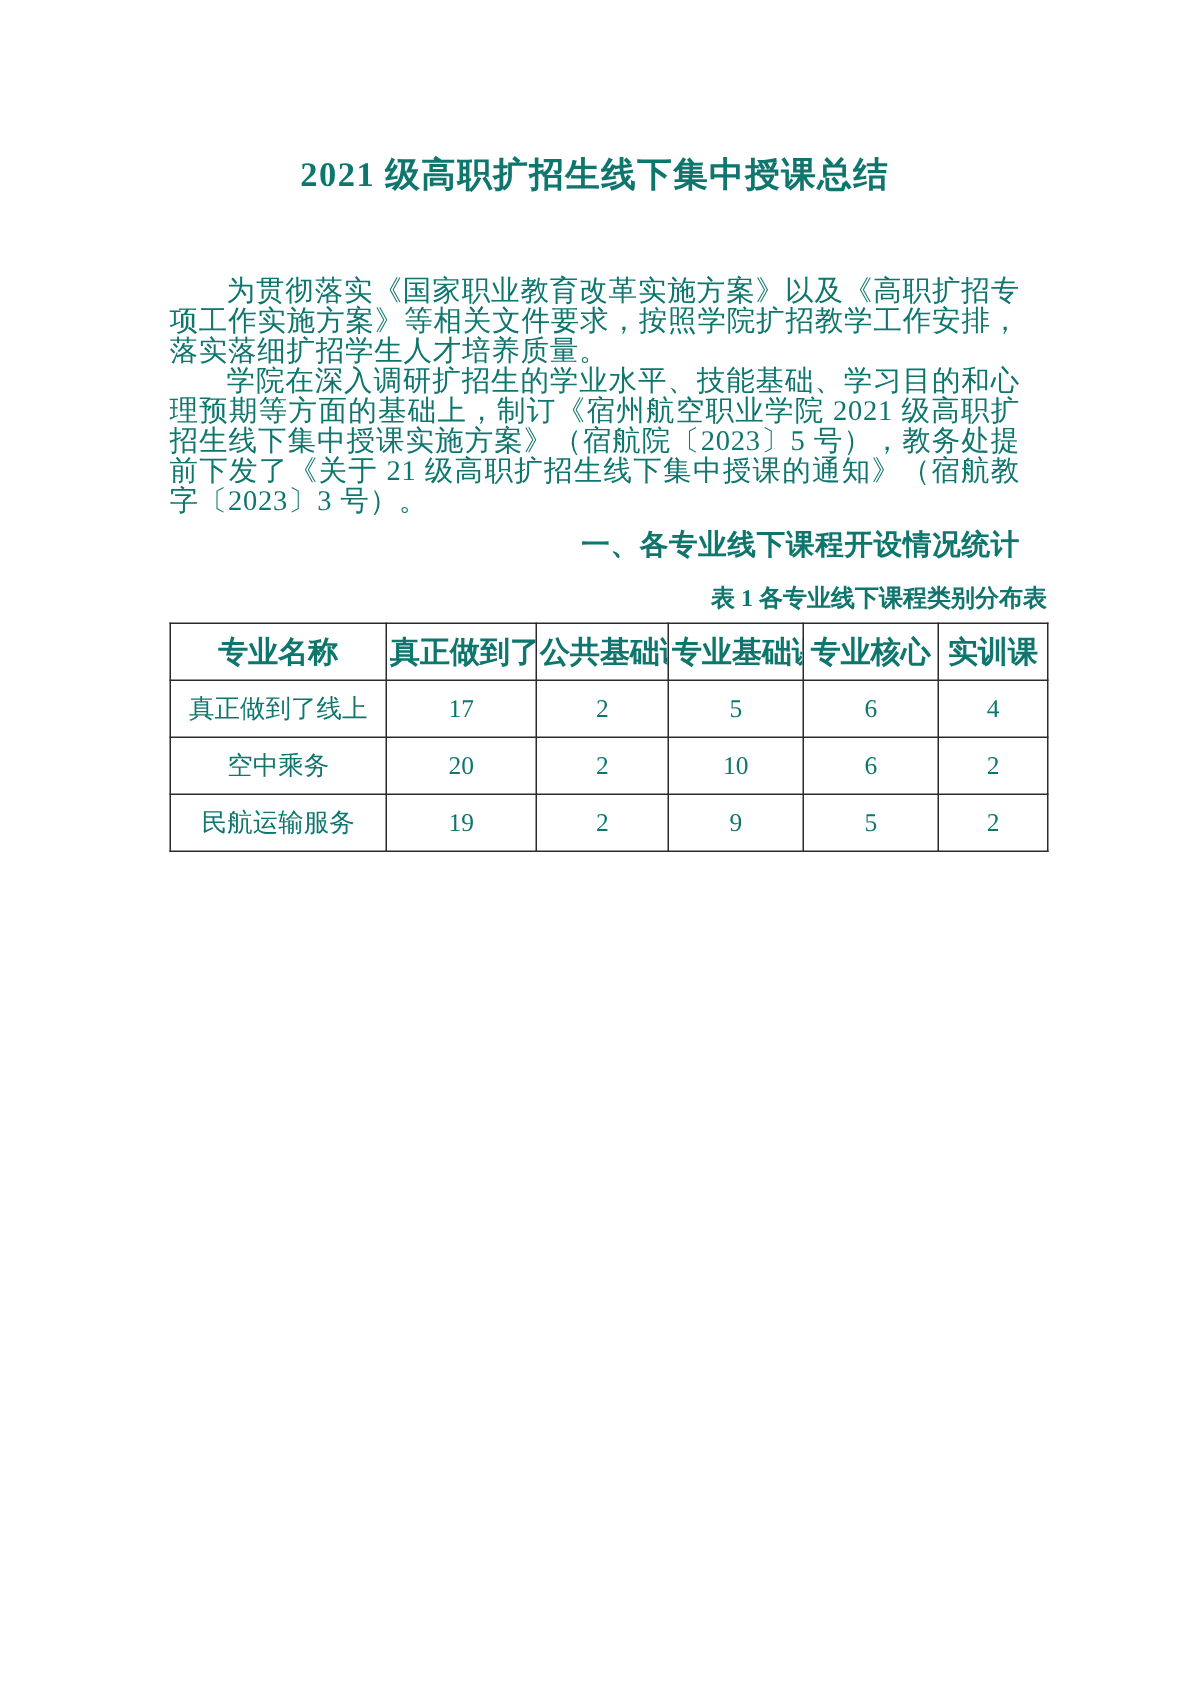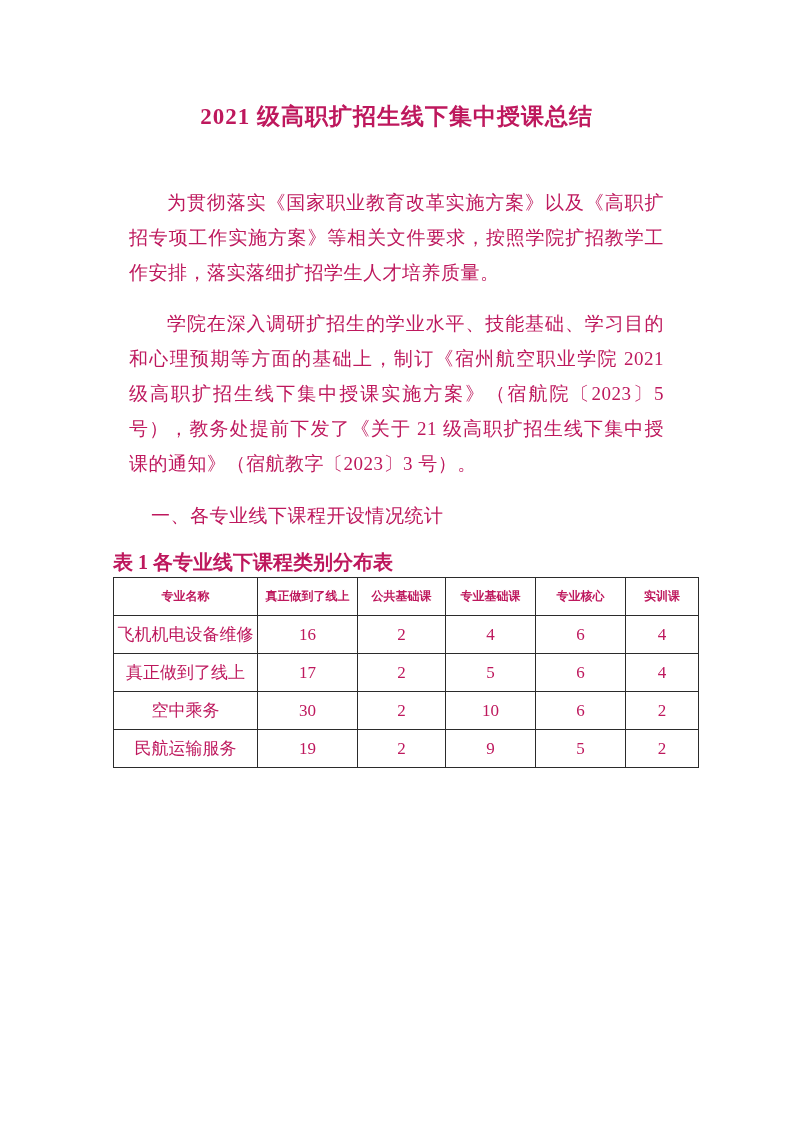--- a/index.html
+++ b/index.html
@@ -5,77 +5,78 @@
   html, body {
     margin: 0;
     padding: 0;
     background: #ffffff;
   }
   .page {
     position: relative;
     width: 793px;
     height: 911px;
     background: #ffffff;
-    color: #be185d;
+    color: #0f766e;
     font-family: "Liberation Serif", "DejaVu Serif", serif;
     overflow: hidden;
     box-sizing: border-box;
     padding: 95px 113px 4px 113px;
   }
   .doc-title {
     font-size: 23px;
     font-weight: 700;
     text-align: center;
     line-height: 44px;
     margin: 0 0 46px 0;
     letter-spacing: 1px;
   }
   .body-para {
     font-size: 19px;
-    line-height: 35px;
+    line-height: 20px;
     text-align: justify;
     text-indent: 2em;
-    margin: 16px;
+    margin: 0;
     letter-spacing: 0.5px;
   }
   .section-heading {
     font-family: "Liberation Sans", "DejaVu Sans", sans-serif;
     font-size: 19px;
-    font-weight: 400;
+    font-weight: 700;
     line-height: 38px;
     text-indent: 2em;
     margin: 0;
     letter-spacing: 0.5px;
+    text-align: right;
   }
   .table-caption {
-    font-size: 20px;
+    font-size: 16px;
     font-weight: 700;
-    text-align: left;
+    text-align: right;
     line-height: 22px;
-    margin: 16px 0 4px 0;
+    margin: 6px 0 4px 0;
     width: 585px;
   }
   table.course-table {
     border-collapse: collapse;
     table-layout: fixed;
     width: 585px;
     font-size: 17px;
   }
   table.course-table th,
   table.course-table td {
     border: 1px solid #2b2b2b;
     text-align: center;
     vertical-align: middle;
     height: 37px;
     padding: 0 2px;
     overflow: hidden;
     white-space: nowrap;
   }
   table.course-table th {
-    font-size: 12px;
+    font-size: 20px;
     font-weight: 700;
     font-family: Liberation Mono, monospace;
   }
 </style>
 </head>
 <body>
 
 <div class="page">
 
   <h1 class="doc-title">2021 级高职扩招生线下集中授课总结</h1>
@@ -103,38 +104,30 @@
         <th>专业名称</th>
         <th>真正做到了线上</th>
         <th>公共基础课</th>
         <th>专业基础课</th>
         <th>专业核心</th>
         <th>实训课</th>
       </tr>
     </thead>
     <tbody>
       <tr>
-        <td>飞机机电设备维修</td>
-        <td>16</td>
-        <td>2</td>
-        <td>4</td>
-        <td>6</td>
-        <td>4</td>
-      </tr>
-      <tr>
         <td>真正做到了线上</td>
         <td>17</td>
         <td>2</td>
         <td>5</td>
         <td>6</td>
         <td>4</td>
       </tr>
       <tr>
         <td>空中乘务</td>
-        <td>30</td>
+        <td>20</td>
         <td>2</td>
         <td>10</td>
         <td>6</td>
         <td>2</td>
       </tr>
       <tr>
         <td>民航运输服务</td>
         <td>19</td>
         <td>2</td>
         <td>9</td>

